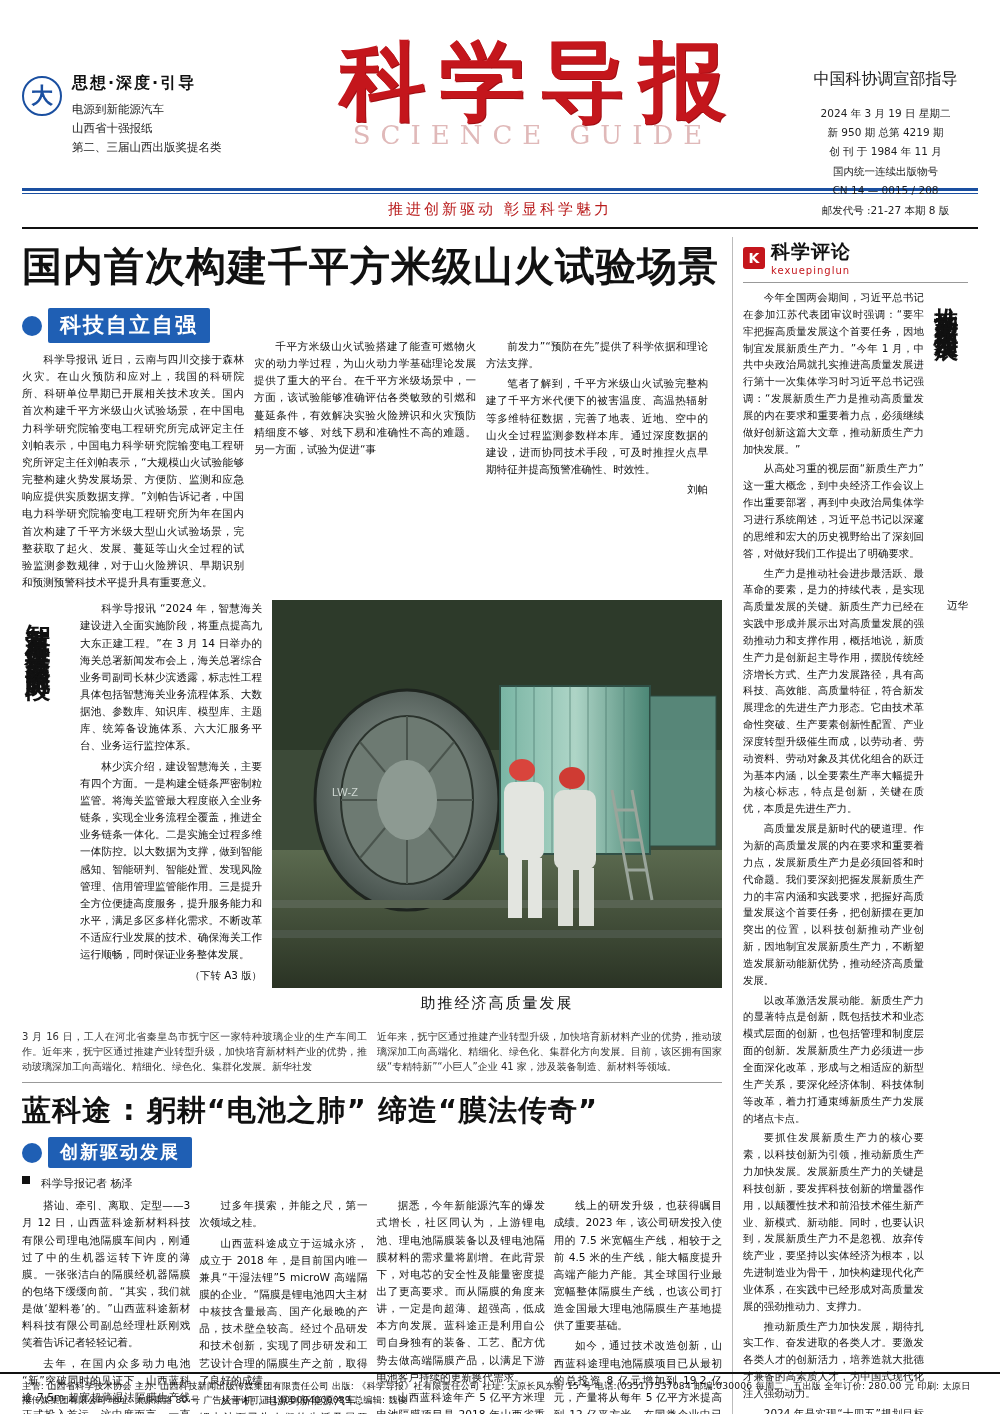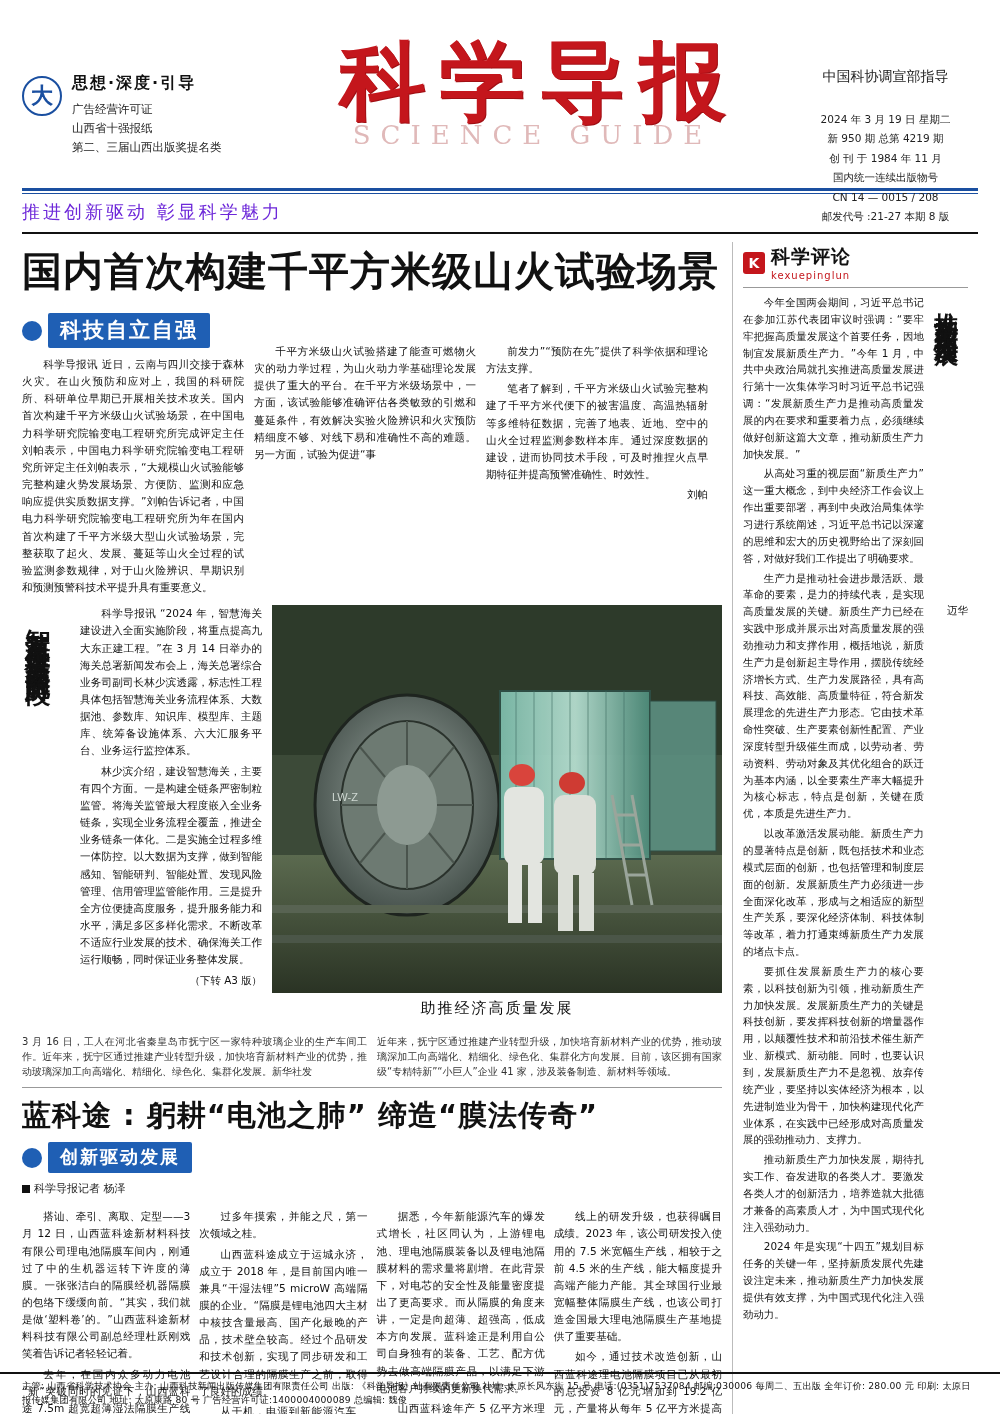--- a/index.html
+++ b/index.html
@@ -25,23 +25,23 @@
   .mh-slogan { font-size:16px; letter-spacing:2px; color:#111; margin-bottom:4px; font-weight:bold;}
   .mh-center { flex:1; text-align:center; position:relative; }
   .mh-title {
     font-family:"DejaVu Serif","Liberation Serif",serif;
     font-size:86px; font-weight:bold; color:#c4161c; letter-spacing:14px;
     line-height:1.05; margin:0; padding-left:14px;
     text-shadow:1px 1px 0 #a00f14;
   }
   .mh-en { font-family:"DejaVu Serif","Liberation Serif",serif; font-size:26px; letter-spacing:10px; color:#e0b9b9; margin-top:-6px;}
   .mh-right { width:185px; padding-top:28px; font-size:10.5px; color:#222; line-height:1.85; text-align:center;}
-  .mh-right .lead { font-size:14px; margin-bottom:20px; }
+  .mh-right .lead { font-size:16px; margin-bottom:10px; }
   .mh-bar { margin-top:2px; border-top:3px solid #1a4fa0; border-bottom:1px solid #1a4fa0; height:6px; }
-  .mh-sub { text-align:left; font-size:18px; letter-spacing:3px; color:#6d28d9; padding:6px 0 8px; }
+  .mh-sub { text-align:center; font-size:15px; letter-spacing:3px; color:#b91c1c; padding:6px 0 8px; }
 
   .rule-thick { border-top:2px solid #111; margin:0 0 8px 0; }
   .rule-thin { border-top:1px solid #999; }
 
   
   .cols { display:flex; gap:10px; }
   .main-col { width:700px; }
   .side-col { width:236px; border-left:1px solid #bbb; padding-left:10px; }
 
   h1.head1 {
@@ -67,21 +67,21 @@
   }
 
   .photo {
     background:linear-gradient(160deg,#2e3a2c 0%,#4a5a42 35%,#6b7a5c 60%,#3a4636 100%);
     position:relative; overflow:hidden;
   }
   .cap { font-size:10px; color:#333; line-height:1.5; text-align:justify; margin-top:4px; }
   .cap-center { font-size:15px; text-align:center; letter-spacing:2px; margin-top:6px; }
 
   h2.head2 { font-size:29px; font-weight:bold; letter-spacing:1px; margin:8px 0 6px; }
-  .byline { font-size:11px; color:#222; margin:4px 0 12px; display:flex; align-items:center; gap:4px;}
+  .byline { font-size:11px; color:#222; margin:4px 0 6px; display:flex; gap:11px;}
   .sq { width:8px;height:8px;background:#111;display:inline-block;}
 
   
   .k-head { display:flex; align-items:center; gap:6px; margin:2px 0 6px;}
   .k-logo {
     width:22px;height:22px;background:#c4161c;color:#fff;font-size:14px;font-weight:bold;
     display:flex;align-items:center;justify-content:center;border-radius:3px;flex:none;
   }
   .k-cn { font-size:19px; font-weight:bold; letter-spacing:1px;}
   .k-en { font-size:10px; color:#c4161c; letter-spacing:1px;}
@@ -105,21 +105,21 @@
 </head>
 <body>
 
 <div class="page">
 
   <div class="masthead">
     <div class="mh-left">
       <div class="mh-logo">大</div>
       <div class="mh-left-txt">
         <div class="mh-slogan">思想·深度·引导</div>
-        <div>广告经营许可证</div>
+        <div>电源到新能源汽车</div>
         <div>山西省十强报纸</div>
         <div>第二、三届山西出版奖提名类</div>
       </div>
     </div>
     <div class="mh-center">
       <div class="mh-title">科学导报</div>
       <div class="mh-en">SCIENCE   GUIDE</div>
     </div>
     <div class="mh-right">
       <div class="lead">中国科协调宣部指导</div>
@@ -303,20 +303,21 @@
           <div class="k-en">kexuepinglun</div>
         </div>
       </div>
       <div class="rule-thin" style="margin-bottom:6px;"></div>
 
       <div style="display:flex; gap:6px;">
         <div class="sb-txt" style="flex:1;">
           <p>今年全国两会期间，习近平总书记在参加江苏代表团审议时强调：“要牢牢把握高质量发展这个首要任务，因地制宜发展新质生产力。”今年 1 月，中共中央政治局就扎实推进高质量发展进行第十一次集体学习时习近平总书记强调：“发展新质生产力是推动高质量发展的内在要求和重要着力点，必须继续做好创新这篇大文章，推动新质生产力加快发展。”</p>
           <p>从高处习重的视层面“新质生产力”这一重大概念，到中央经济工作会议上作出重要部署，再到中央政治局集体学习进行系统阐述，习近平总书记以深邃的思维和宏大的历史视野给出了深刻回答，对做好我们工作提出了明确要求。</p>
           <p>生产力是推动社会进步最活跃、最革命的要素，是力的持续代表，是实现高质量发展的关键。新质生产力已经在实践中形成并展示出对高质量发展的强劲推动力和支撑作用，概括地说，新质生产力是创新起主导作用，摆脱传统经济增长方式、生产力发展路径，具有高科技、高效能、高质量特征，符合新发展理念的先进生产力形态。它由技术革命性突破、生产要素创新性配置、产业深度转型升级催生而成，以劳动者、劳动资料、劳动对象及其优化组合的跃迁为基本内涵，以全要素生产率大幅提升为核心标志，特点是创新，关键在质优，本质是先进生产力。</p>
+          <p>高质量发展是新时代的硬道理。作为新的高质量发展的内在要求和重要着力点，发展新质生产力是必须回答和时代命题。我们要深刻把握发展新质生产力的丰富内涵和实践要求，把握好高质量发展这个首要任务，把创新摆在更加突出的位置，以科技创新推动产业创新，因地制宜发展新质生产力，不断塑造发展新动能新优势，推动经济高质量发展。</p>
           <p>以改革激活发展动能。新质生产力的显著特点是创新，既包括技术和业态模式层面的创新，也包括管理和制度层面的创新。发展新质生产力必须进一步全面深化改革，形成与之相适应的新型生产关系，要深化经济体制、科技体制等改革，着力打通束缚新质生产力发展的堵点卡点。</p>
           <p>要抓住发展新质生产力的核心要素，以科技创新为引领，推动新质生产力加快发展。发展新质生产力的关键是科技创新，要发挥科技创新的增量器作用，以颠覆性技术和前沿技术催生新产业、新模式、新动能。同时，也要认识到，发展新质生产力不是忽视、放弃传统产业，要坚持以实体经济为根本，以先进制造业为骨干，加快构建现代化产业体系，在实践中已经形成对高质量发展的强劲推动力、支撑力。</p>
           <p>推动新质生产力加快发展，期待扎实工作、奋发进取的各类人才。要激发各类人才的创新活力，培养造就大批德才兼备的高素质人才，为中国式现代化注入强劲动力。</p>
           <p>2024 年是实现“十四五”规划目标任务的关键一年，坚持新质发展代先建设注定未来，推动新质生产力加快发展提供有效支撑，为中国式现代化注入强劲动力。</p>
         </div>
         <div style="width:38px;">
           <div class="side-vert">推动新质生产力加快发展</div>
           <div class="side-sign">迈华</div>
         </div>
       </div>

